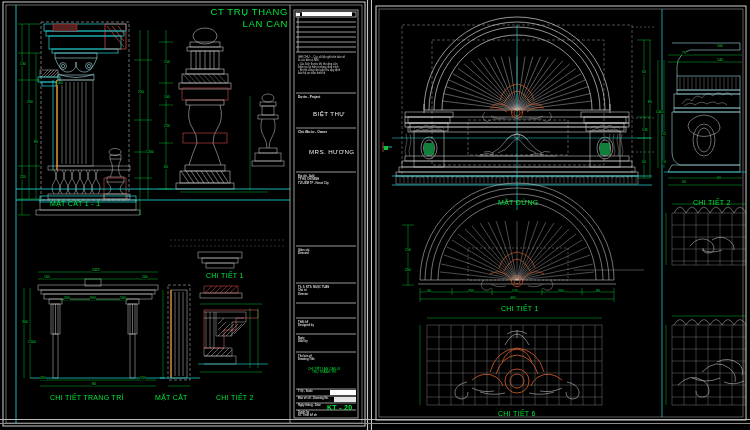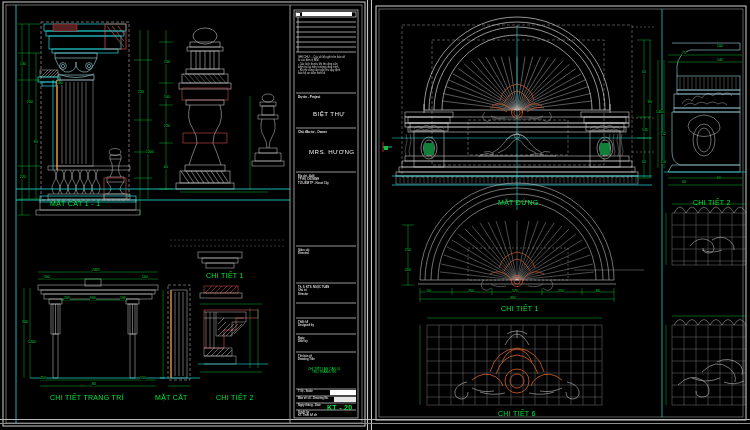--- a/index.html
+++ b/index.html
@@ -333,20 +333,24 @@
         <line x1="296" y1="396" x2="356" y2="396"></line>
         <line x1="296" y1="403" x2="356" y2="403"></line>
         <line x1="296" y1="410" x2="356" y2="410"></line>
         <rect x="330" y="390" width="26" height="5" fill="#ffffff" stroke="none"></rect>
         <rect x="334" y="397" width="22" height="5" fill="#e6e6e6" stroke="none"></rect>
         <rect x="302" y="12" width="50" height="4" fill="#ffffff" stroke="none"></rect>
         <rect x="296" y="13" width="4" height="3" fill="#ffffff" stroke="none"></rect>
       </g>
     </svg>
 
+    <div class="lbl-big" style="left:196px;top:6px;width:92px;">
+      <span>CT TRỤ THANG</span><br>
+      <span>LAN CAN</span>
+    </div>
 
     <div class="lbl" style="left:50px;top:200px;">MẶT CẮT 1 - 1</div>
     <div class="lbl" style="left:206px;top:272px;">CHI TIẾT 1</div>
     <div class="lbl" style="left:50px;top:394px;">CHI TIẾT TRANG TRÍ</div>
     <div class="lbl" style="left:155px;top:394px;">MẶT CẮT</div>
     <div class="lbl" style="left:216px;top:394px;">CHI TIẾT 2</div>
 
     <div class="dim" style="left:20px;top:62px;">130</div>
     <div class="dim" style="left:27px;top:100px;">200</div>
     <div class="dim" style="left:34px;top:140px;">80</div>

